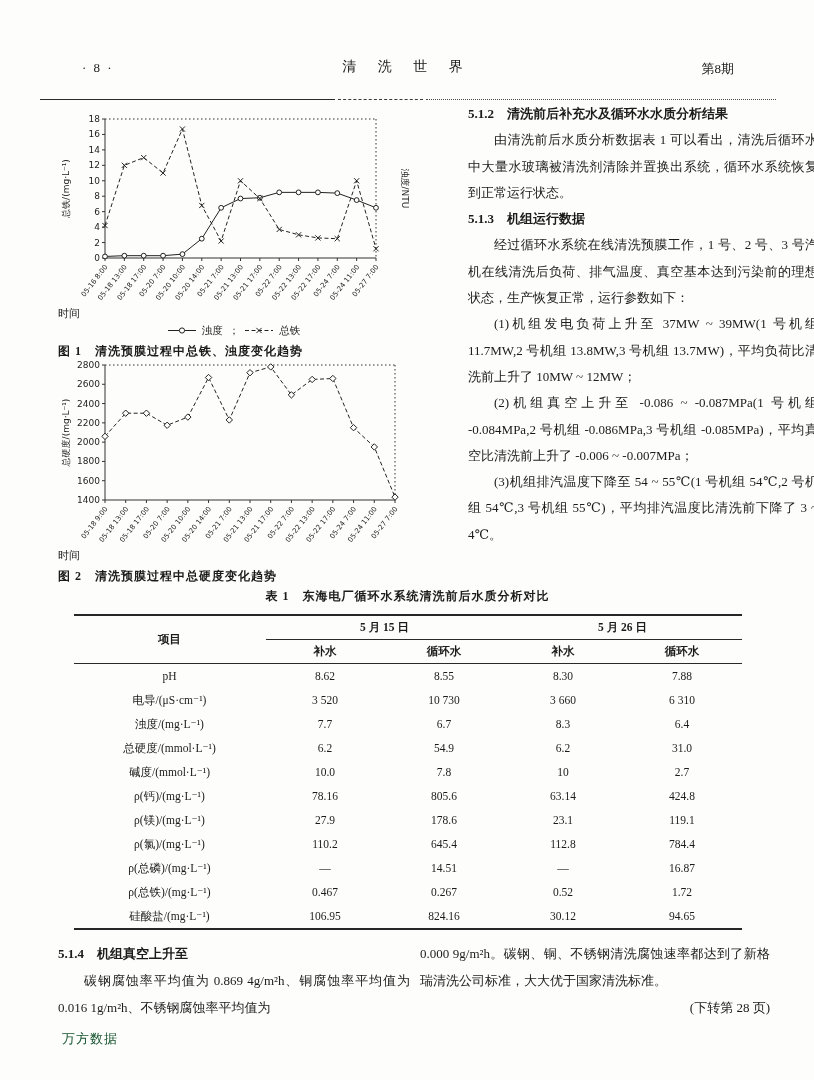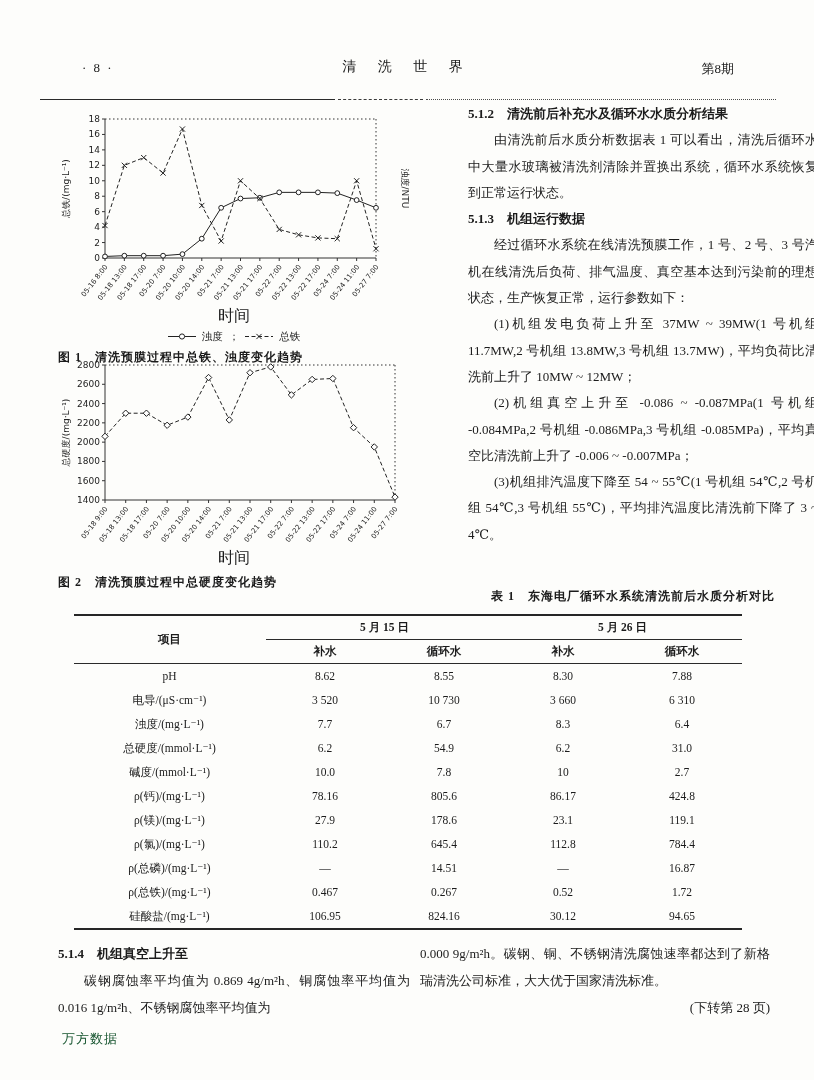--- a/index.html
+++ b/index.html
@@ -13,32 +13,32 @@
   .hdr-center{position:absolute;left:0;right:0;top:58px;text-align:center;font-size:14px;letter-spacing:9px;}
   .hdr-right{position:absolute;right:80px;top:60px;font-size:13px;}
   .rule-solid{position:absolute;left:40px;top:99px;width:295px;border-top:1.5px solid #2a2a2a;}
   .rule-dash {position:absolute;left:338px;top:99px;width:85px;border-top:1.5px dashed #3a3a3a;}
   .rule-dot  {position:absolute;left:426px;top:99px;width:350px;border-top:1.5px dotted #4a4a4a;}
   
   .fig{position:absolute;width:352px;left:58px;}
   .fig1{top:110px;}
   .fig2{top:356px;}
   svg text{font-family:"DejaVu Sans","Liberation Sans",sans-serif;fill:#222;}
-  .axis-title{text-align:center;font-size:16px;margin-top:-6px;}
+  .axis-title{font-size:11px;margin-top:-6px;}
   .legend-row{display:flex;justify-content:center;align-items:center;gap:6px;font-size:10.5px;margin-top:3px;}
   .legend-row .sym{display:inline-block;vertical-align:middle;}
   .fig-caption{text-align:left;font-size:12px;font-weight:600;letter-spacing:1px;margin-top:5px;}
   
   .col-right{position:absolute;left:420px;top:101px;width:350px;font-size:13px;line-height:26.3px;text-align:justify;margin-left:48px;}
   .col-right p,.col-bl p,.col-br p{margin:0;text-indent:2em;}
   .sec-title{font-weight:bold;text-indent:0 !important;}
   .no-indent{text-indent:0 !important;}
   
   .table-block{position:absolute;left:40px;top:588px;width:735px;}
-  .table-title{text-align:right;font-size:12px;font-weight:600;letter-spacing:1px;}
+  .table-title{text-align:center;font-size:12px;font-weight:600;letter-spacing:1px;}
   table.paper{border-collapse:collapse;width:668px;margin:9px auto 0;font-size:11.5px;
     border-top:2px solid #262626;border-bottom:2px solid #262626;}
   table.paper th{font-weight:bold;}
   table.paper th,table.paper td{text-align:center;padding:0;height:23px;}
   table.paper td{height:24px;}
   th.grp{border-bottom:1px solid #2a2a2a;}
   tr.subhead th{border-bottom:1px solid #2a2a2a;}
   th.item-cell{border-bottom:1px solid #2a2a2a;}
   
   .col-bl{position:absolute;left:58px;top:940px;width:352px;font-size:13px;line-height:27px;text-align:justify;}
@@ -311,21 +311,21 @@
             <td>碱度/(mmol·L⁻¹)</td>
             <td>10.0</td>
             <td>7.8</td>
             <td>10</td>
             <td>2.7</td>
           </tr>
           <tr>
             <td>ρ(钙)/(mg·L⁻¹)</td>
             <td>78.16</td>
             <td>805.6</td>
-            <td>86.17</td>
+            <td>63.14</td>
             <td>424.8</td>
           </tr>
           <tr>
             <td>ρ(镁)/(mg·L⁻¹)</td>
             <td>27.9</td>
             <td>178.6</td>
             <td>23.1</td>
             <td>119.1</td>
           </tr>
           <tr>

